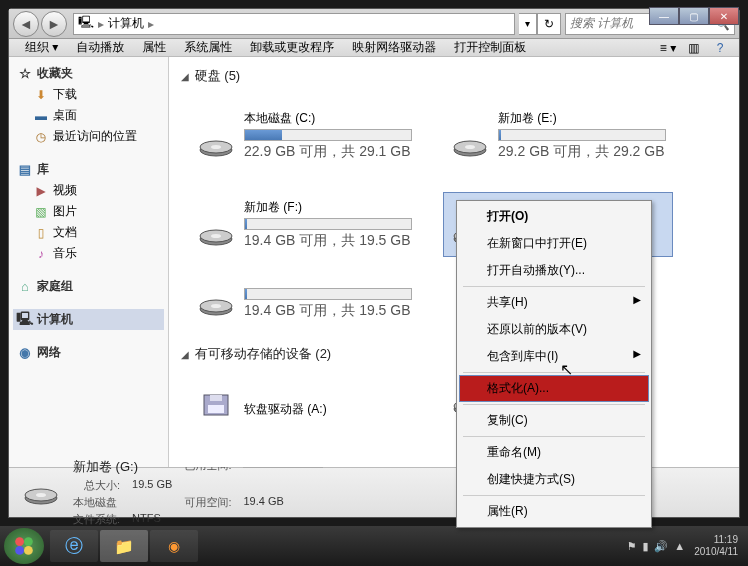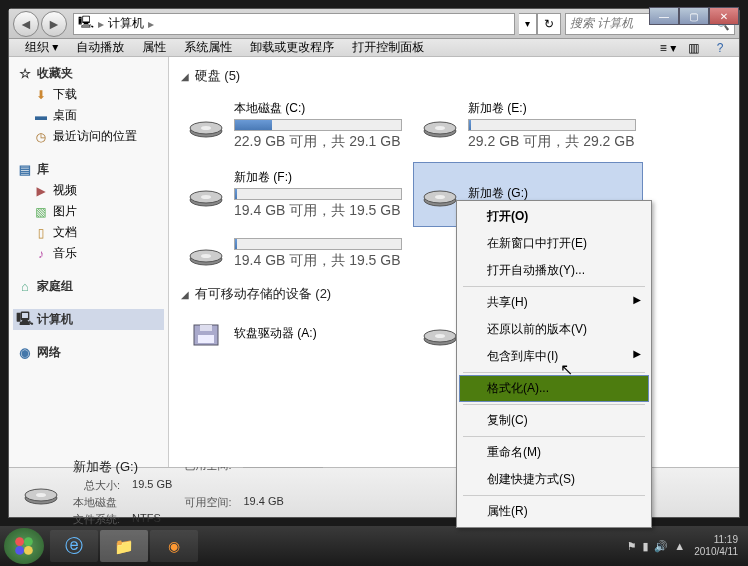--- a/index.html
+++ b/index.html
@@ -27,32 +27,32 @@
 .sidegroup { margin-bottom: 12px; }
 .sidehead { display: flex; align-items: center; font-weight: bold; padding: 2px 4px; color: #333; }
 .sidehead .sicon { width: 16px; height: 16px; margin-right: 4px; display: inline-flex; align-items: center; justify-content: center; font-size: 13px; }
 .sideitem { display: flex; align-items: center; padding: 2px 4px 2px 20px; cursor: pointer; }
 .sideitem .sicon { width: 16px; height: 16px; margin-right: 4px; font-size: 12px; display: inline-flex; align-items: center; justify-content: center; }
 
 .main { flex: 1; background: #fff; overflow: auto; padding: 4px 8px; position: relative; }
 .section-head { font-size: 13px; padding: 6px 4px; display: flex; align-items: center; color: #222; }
 .section-head .tri { margin-right: 6px; font-size: 10px; color: #555; }
 .drivegrid { display: flex; flex-wrap: wrap; }
-.drive { width: 230px; display: flex; align-items: center; padding: 6px; margin: 2px; border: 1px solid transparent; }
+.drive { width: 230px; display: flex; align-items: flex-end; padding: 6px; margin: 12px; border: 1px solid transparent; }
 .drive.selected { background: #c8d8f0; border: 1px solid #6a8abf; }
 .driveicon { width: 40px; height: 32px; margin-right: 8px; display: flex; align-items: center; justify-content: center; flex-shrink: 0; }
 .driveinfo { flex: 1; font-size: 11px; }
 .drivename { font-size: 12px; margin-bottom: 2px; }
 .drivebar { width: 100%; height: 12px; background: #eee; border: 1px solid #aaa; margin-bottom: 2px; position: relative; }
 .drivefill { height: 100%; background: linear-gradient(#6a9ad6,#4a7ab6); }
 .drivetext { color: #555; font-size: 14px; }
 
 .ctxmenu { position: absolute; top: 200px; left: 456px; width: 196px; background: #f4f4f4; border: 1px solid #888; box-shadow: 2px 2px 4px rgba(0,0,0,.3); font-size: 12px; padding: 2px; z-index: 10; }
 .ctxitem { padding: 5px 20px 5px 28px; cursor: pointer; position: relative; }
-.ctxitem:hover, .ctxitem.hover { background: #4d7c0f; border: 1px solid #6a8abf; padding: 4px 19px 4px 27px; }
+.ctxitem:hover, .ctxitem.hover { background: #b91c1c; border: 1px solid #6a8abf; padding: 4px 19px 4px 27px; }
 .ctxitem .arrow { position: absolute; right: 8px; top: 5px; font-size: 10px; }
 .ctxsep { height: 1px; background: #ccc; margin: 2px 4px; }
 .cursor { position: absolute; top: 360px; left: 560px; font-size: 16px; z-index: 20; pointer-events: none; }
 
 .statusbar { height: 50px; background: linear-gradient(#f0f0f0,#e0e0e0); border-top: 1px solid #bbb; display: flex; align-items: center; padding: 4px 8px; font-size: 12px; }
 .statusicon { width: 48px; height: 40px; margin-right: 8px; display: flex; align-items: center; justify-content: center; }
 .statustext { display: grid; grid-template-columns: auto auto auto auto; column-gap: 12px; row-gap: 2px; font-size: 11px; color: #555; }
 .statustext .lbl { text-align: right; }
 .statustext .val { color: #333; }
 .statustext .dname { grid-column: 1 / span 2; font-size: 13px; color: #222; }
@@ -94,20 +94,21 @@
       <span style="margin-left:auto">🔍</span>
     </div>
   </div>
 
   <div class="toolbar">
     <div class="tbitem">组织 ▾</div>
     <div class="tbitem">自动播放</div>
     <div class="tbitem">属性</div>
     <div class="tbitem">系统属性</div>
     <div class="tbitem">卸载或更改程序</div>
+    <div class="tbitem">映射网络驱动器</div>
     <div class="tbitem">打开控制面板</div>
     <div class="spacer"></div>
     <div class="tbicon">≡ ▾</div>
     <div class="tbicon">▥</div>
     <div class="tbicon" style="color:#36a;">?</div>
   </div>
 
   <div class="body">
     <div class="sidebar">
       <div class="sidegroup">

